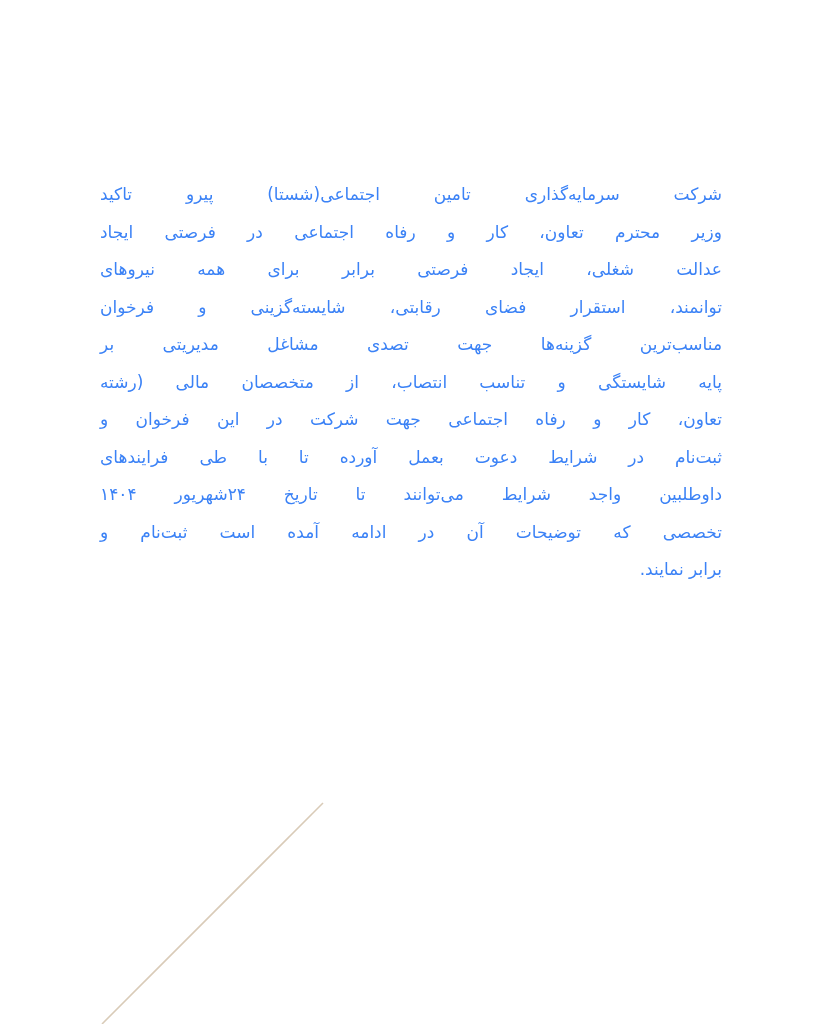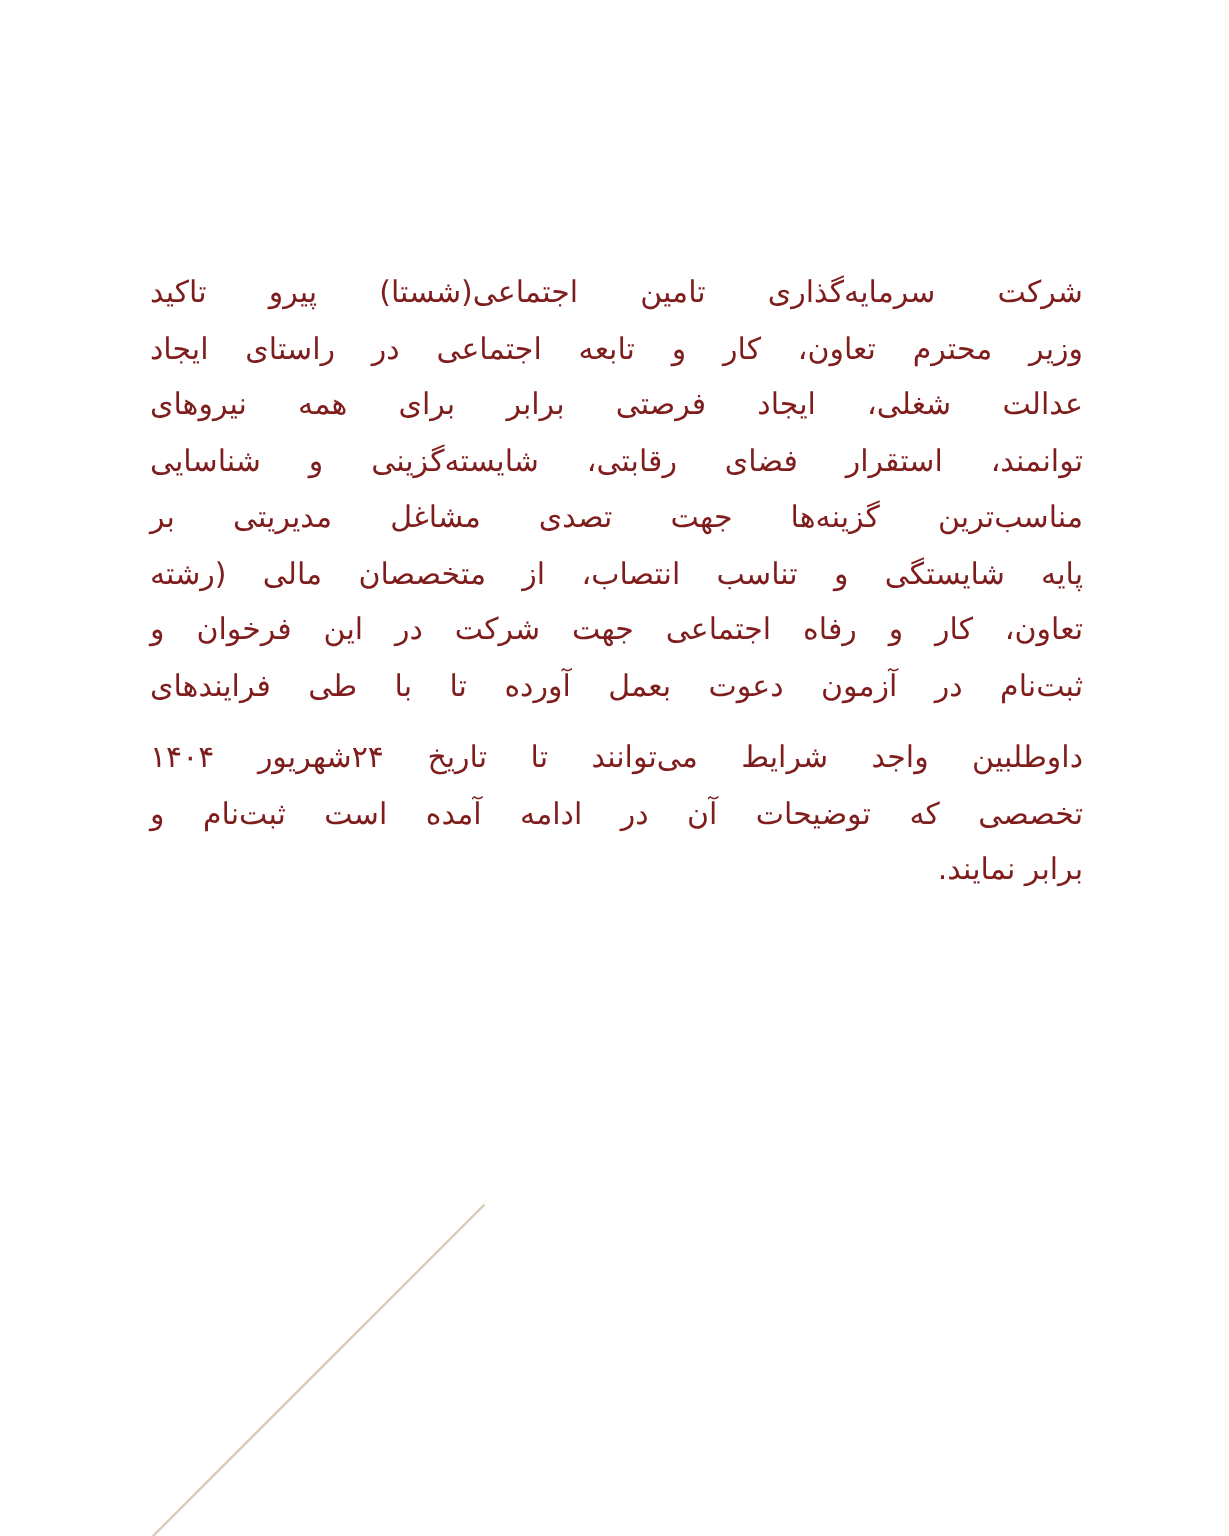--- a/index.html
+++ b/index.html
@@ -21,29 +21,28 @@
     background: #ffffff;
   }
   .text-block {
     position: absolute;
     left: 100px;
     top: 176px;
     width: 622px;
     direction: rtl;
     text-align: justify;
     text-align-last: right;
-    color: #7f1d1d;
-    font-size: 20px;
+    color: #3b82f6;
+    font-size: 17px;
     line-height: 37.5px;
   }
   .para {
     margin: 0;
   }
   .para + .para {
-    margin-top: 10px;
   }
   .line {
     display: block;
     text-align: justify;
     text-align-last: justify;
     white-space: nowrap;
   }
   .line.last {
     text-align-last: right;
   }
@@ -59,27 +58,27 @@
 
 <div class="page">
 
   <svg class="deco-line" viewBox="0 0 819 1024" xmlns="http://www.w3.org/2000/svg">
     <line x1="323" y1="803" x2="102" y2="1024" stroke="#d9cbb8" stroke-width="1.6"></line>
   </svg>
 
   <div class="text-block">
     <p class="para">
       <span class="line">شرکت سرمایه‌گذاری تامین اجتماعی(شستا) پیرو تاکید</span>
-      <span class="line">وزیر  محترم تعاون، کار و تابعه اجتماعی در راستای ایجاد</span>
+      <span class="line">وزیر  محترم تعاون، کار و رفاه اجتماعی در فرصتی ایجاد</span>
       <span class="line">عدالت شغلی، ایجاد فرصتی برابر برای همه نیروهای</span>
-      <span class="line">توانمند، استقرار فضای رقابتی، شایسته‌گزینی و شناسایی</span>
+      <span class="line">توانمند، استقرار فضای رقابتی، شایسته‌گزینی و فرخوان</span>
       <span class="line">مناسب‌ترین گزینه‌ها جهت تصدی مشاغل مدیریتی بر</span>
       <span class="line">پایه شایستگی و تناسب انتصاب، از متخصصان مالی (رشته</span>
       <span class="line">تعاون، کار و رفاه اجتماعی جهت شرکت در این فرخوان و</span>
-      <span class="line">ثبت‌نام در آزمون دعوت بعمل آورده تا با  طی فرایندهای</span>
+      <span class="line">ثبت‌نام در شرایط دعوت بعمل آورده تا با  طی فرایندهای</span>
     </p>
     <p class="para">
       <span class="line">داوطلبین واجد شرایط می‌توانند تا تاریخ ۲۴شهریور ۱۴۰۴</span>
       <span class="line">تخصصی که توضیحات آن در ادامه آمده است ثبت‌نام و</span>
       <span class="line last">برابر نمایند.</span>
     </p>
   </div>
 
 </div>
 

